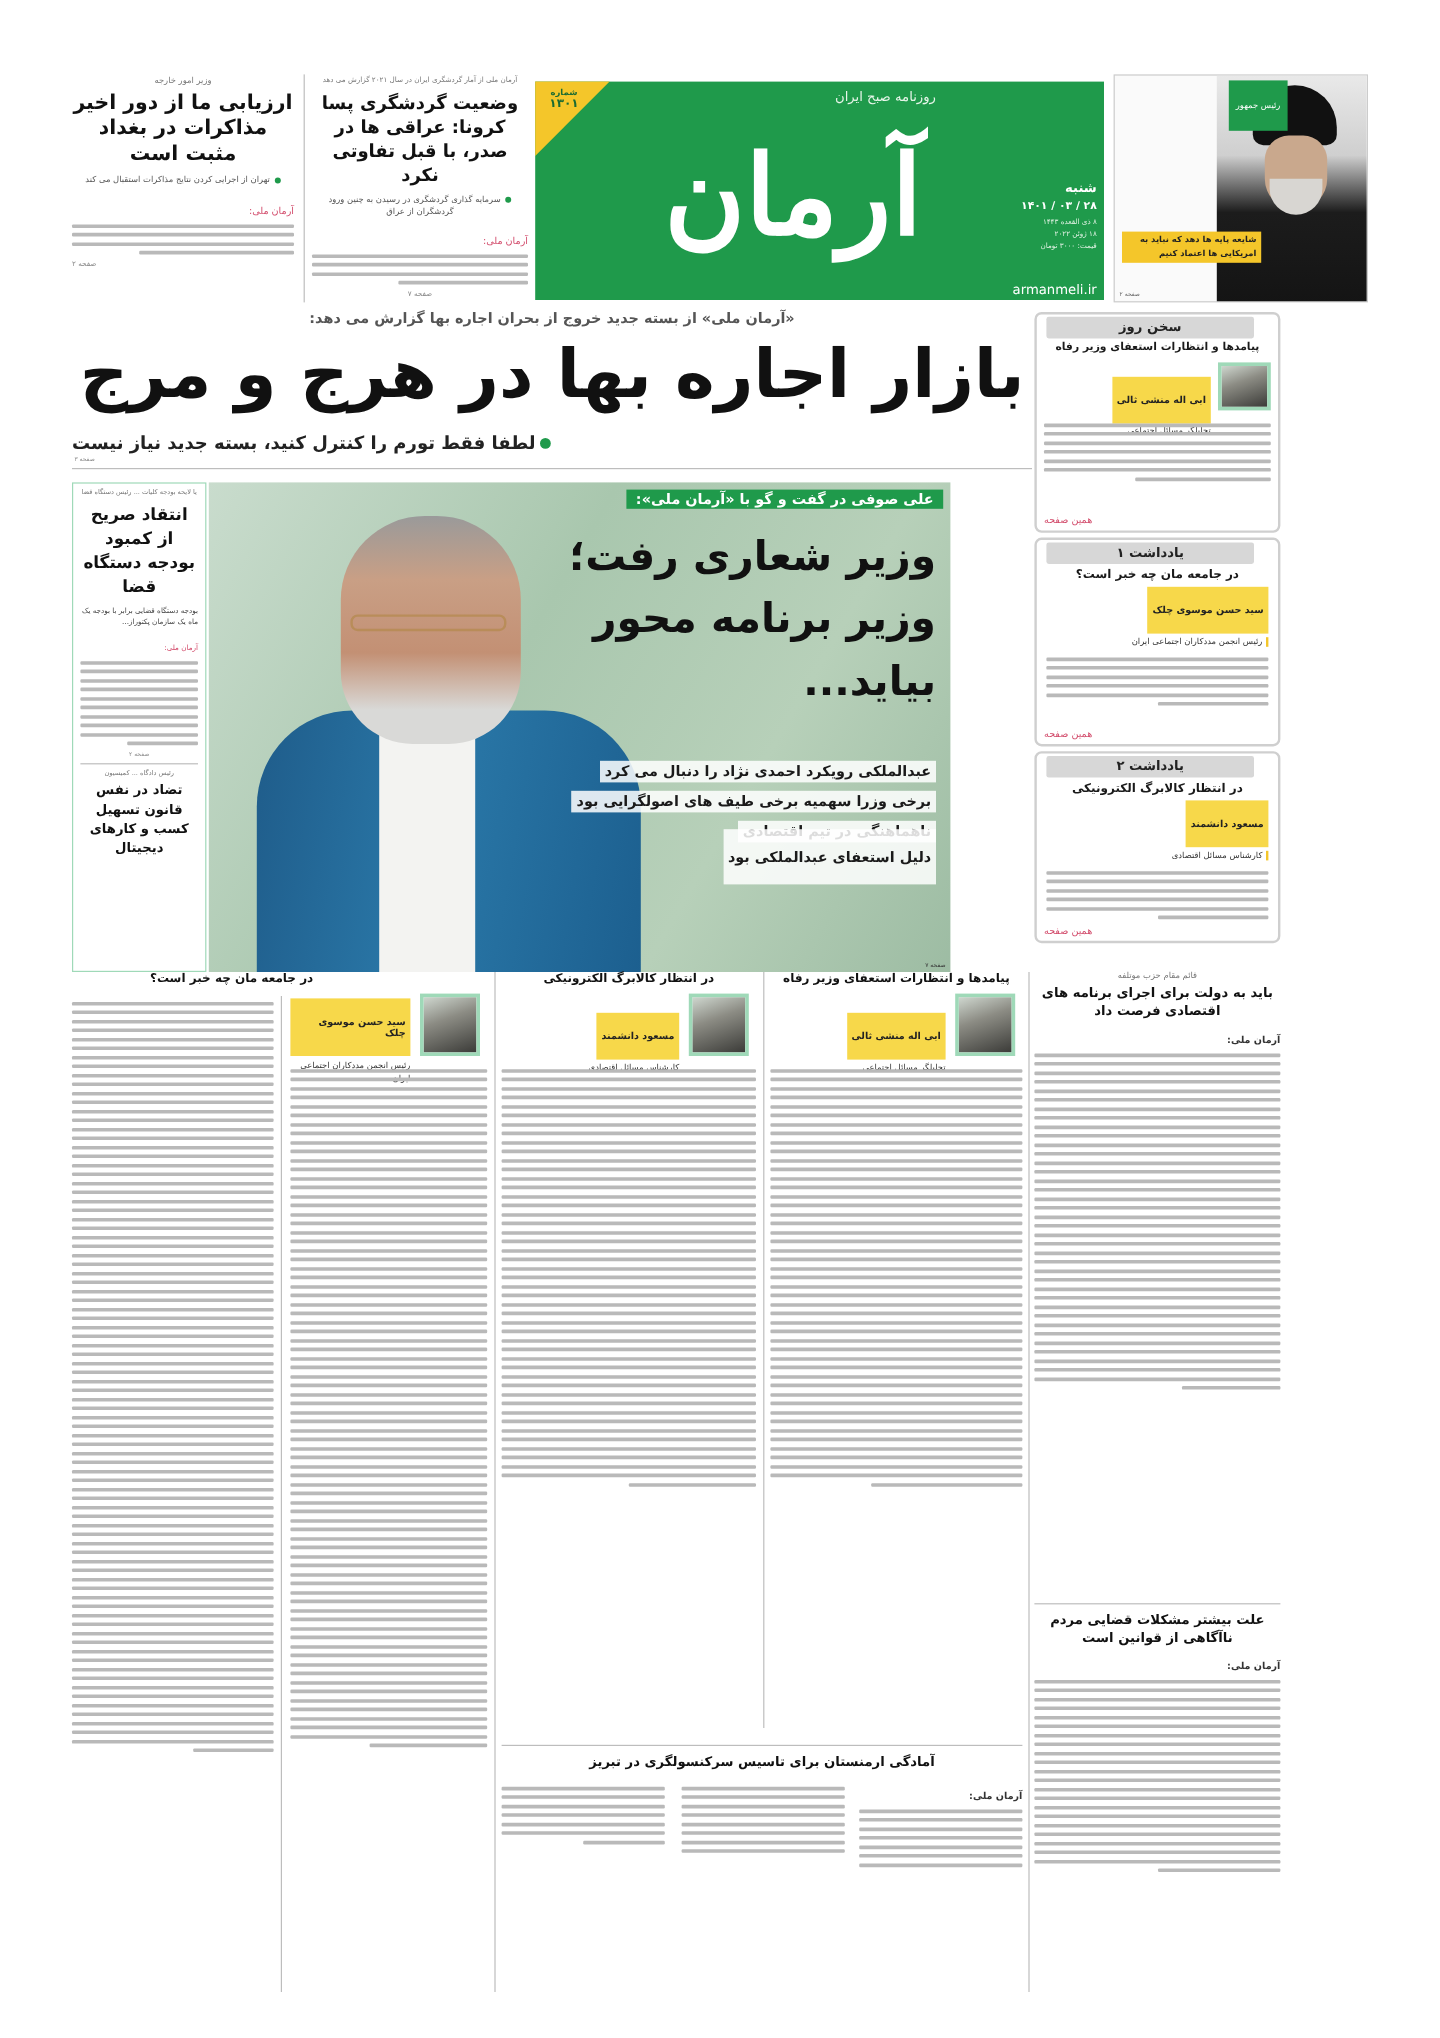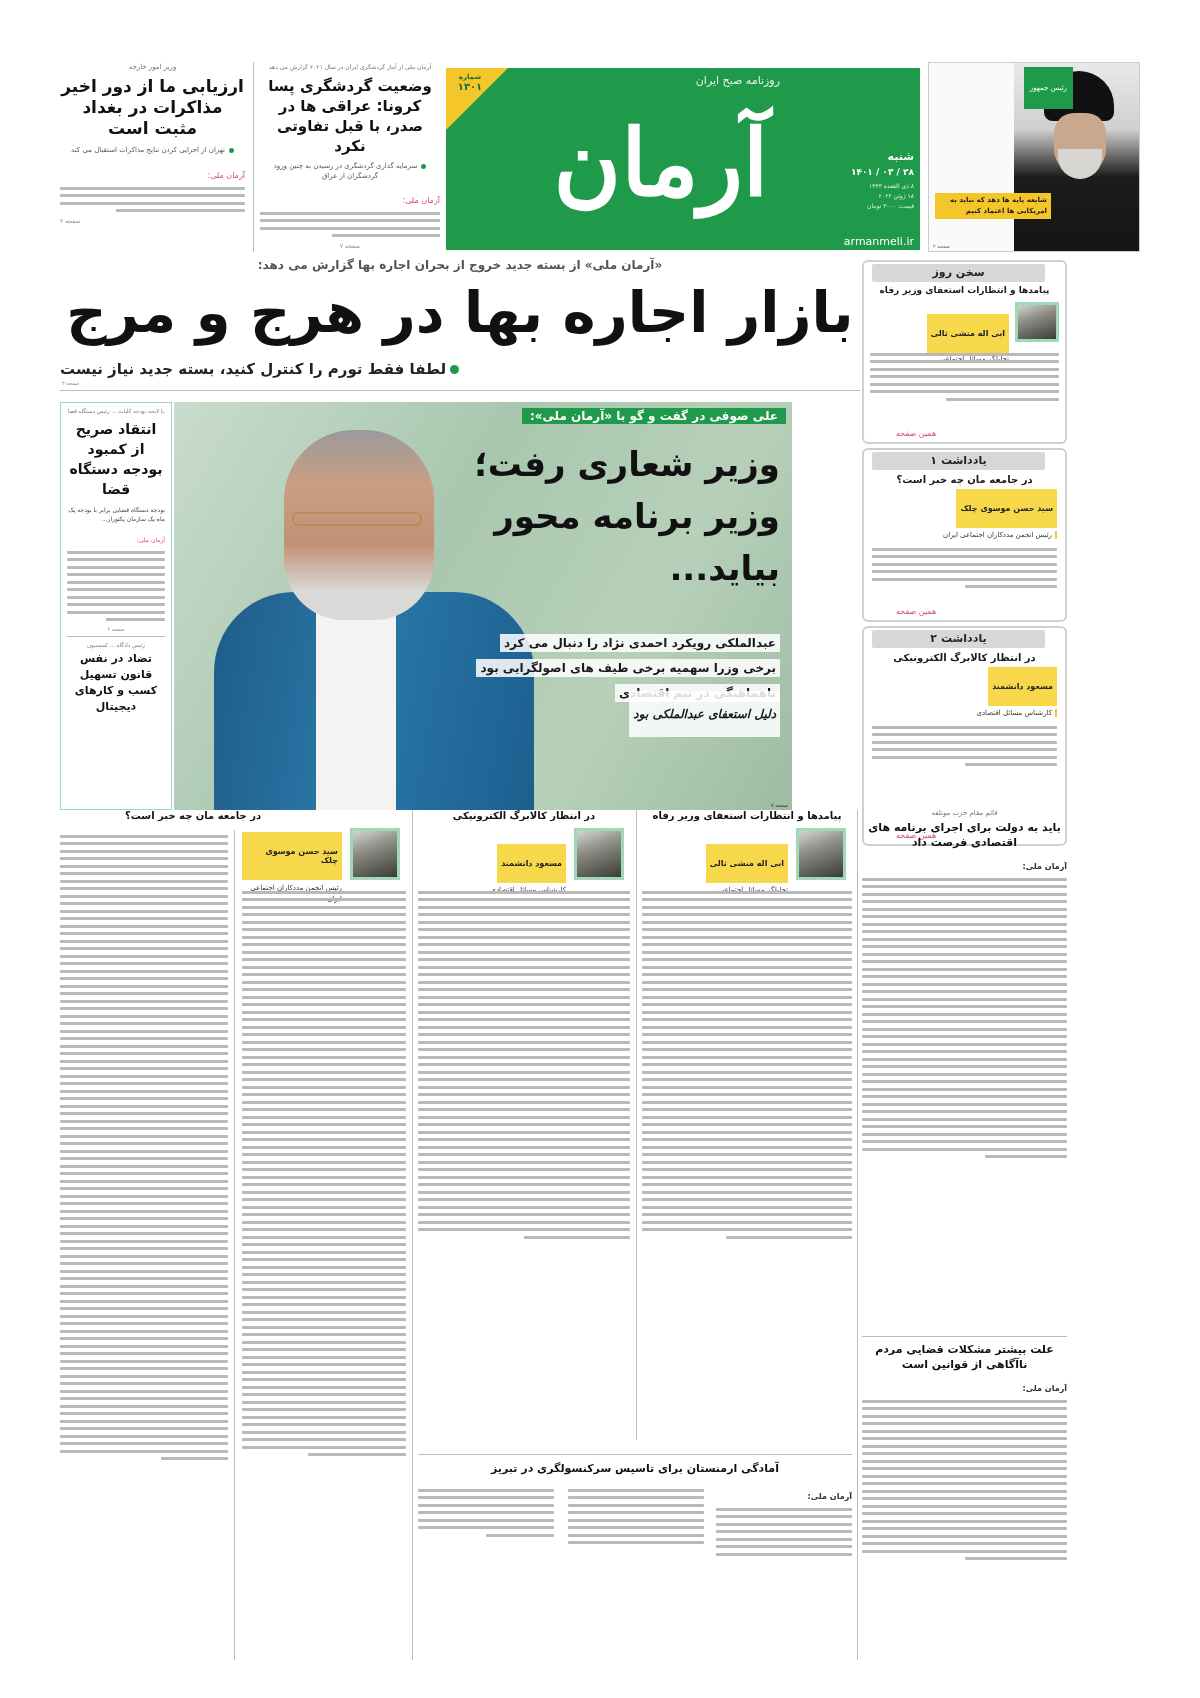--- a/index.html
+++ b/index.html
@@ -5,21 +5,21 @@
   * { box-sizing: border-box; margin: 0; padding: 0; }
   html, body { width: 1200px; height: 1698px; background: #ffffff; overflow: hidden; }
   body { font-family: "DejaVu Sans", sans-serif; color: #1a1a1a; direction: rtl; position: relative; }
   .page { position: absolute; left: 60px; top: 62px; width: 1082px; height: 1600px; }
   .abs { position: absolute; }
   .blurline { height: 3px; background: #b9b9b9; margin: 4.5px 0; border-radius: 1px; }
   .kicker { font-size: 7px; color: #777; text-align: center; line-height: 10px; }
   .hd { font-family: "DejaVu Sans", sans-serif; font-weight: bold; color: #111; text-align: center; }
   .vrule { position: absolute; width: 1px; background: #bdbdbd; }
   .hrule { position: absolute; height: 1px; background: #bdbdbd; }
-  .redlink { color: #d24a6a; font-size: 8px; margin-left: 26px; }
+  .redlink { color: #d24a6a; font-size: 8px; }
   .green-dot { display: inline-block; width: 9px; height: 9px; border-radius: 50%; background: #1f9a4b; vertical-align: middle; margin-left: 4px; }
   .hl { background: #f7d84a; padding: 15px 4px; font-size: 8px; font-weight: bold; color: #222; display: inline-block; }
   .boxhead { background: #d7d7d7; color: #222; font-weight: bold; font-size: 11px; text-align: center; height: 18px; line-height: 18px; border-radius: 2px; }
   .card { border: 2px solid #cfcfcf; border-radius: 6px; background: #fff; }
   .thumb { background: linear-gradient(160deg, #cfd7cf 0%, #8c8c84 40%, #3b3b38 100%); border: 3px solid #9fd9b8; }
 </style>
 </head>
 <body>
 
 <div class="page">
@@ -123,21 +123,21 @@
       <div class="blurline"></div>
         <div class="blurline"></div>
         <div class="blurline"></div>
         <div class="blurline"></div>
         <div class="blurline"></div>
         <div class="blurline" style="width:50%"></div>
     </div>
     <div class="abs redlink" style="left:6px; bottom:4px;">همین صفحه</div>
   </div>
 
-  <div class="abs card" style="left:802px; top:564px; width:205px; height:220px;">
+  <div class="abs card" style="left:802px; top:564px; width:205px; height:160px;">
     <div class="boxhead" style="margin:2px 20px 0 8px;">یادداشت ۲</div>
     <div style="font-size:10px; font-weight:bold; text-align:center; margin-top:4px;">در انتظار کالابرگ الکترونیکی</div>
     <div style="text-align:right; padding-right:8px; margin-top:4px;">
       <div class="hl">مسعود دانشمند</div>
       <div style="font-size:7px; color:#333; margin-top:3px; border-right:2px solid #f4c62a; padding-right:3px;">کارشناس مسائل اقتصادی</div>
     </div>
     <div style="padding:4px 8px 0;">
       <div class="blurline"></div>
         <div class="blurline"></div>
         <div class="blurline"></div>
@@ -158,21 +158,21 @@
     </div>
     <div class="abs" style="right:6px; top:6px; background:#1f9a4b; color:#fff; font-size:12px; font-weight:bold; padding:1px 8px;">علی صوفی در گفت و گو با «آرمان ملی»:</div>
     <div class="abs hd" style="right:12px; top:36px; width:400px; text-align:right; font-size:34px; line-height:52px;">
       <div>وزیر شعاری رفت؛</div>
       <div>وزیر برنامه محور بیاید...</div>
     </div>
     <div class="abs" style="right:12px; top:190px; width:320px; text-align:right;">
       <div style="margin-bottom:6px;margin-top:40px;"><span style="background:rgba(255,255,255,.85); font-size:12px; font-weight:bold; padding:2px 4px;">عبدالملکی رویکرد احمدی نژاد را دنبال می کرد</span></div>
       <div style="margin-bottom:6px;"><span style="background:rgba(255,255,255,.85); font-size:12px; font-weight:bold; padding:2px 4px;">برخی وزرا سهمیه برخی طیف های اصولگرایی بود</span></div>
       <div><span style="background:rgba(255,255,255,.85); font-size:12px; font-weight:bold; padding:2px 4px; line-height:20px;">ناهماهنگی در تیم اقتصادی</span></div>
-      <div><span style="background:rgba(255,255,255,.85); font-size:12px; font-weight:bold; padding:16px 4px; line-height:20px;font-style:italic;">دلیل استعفای عبدالملکی بود</span></div>
+      <div><span style="background:rgba(255,255,255,.85); font-size:12px; font-weight:bold; padding:16px 4px; line-height:20px;">دلیل استعفای عبدالملکی بود</span></div>
     </div>
     <div class="abs" style="right:4px; bottom:2px; font-size:5px; color:#333;">صفحه ۷</div>
   </div>
 
   <div class="abs" style="left:0; top:340px; width:112px; height:408px; border:1px solid #9fd9b8; padding:4px 6px;">
     <div class="kicker" style="font-size:5.5px; line-height:8px;">یا لایحه بودجه کلیات ... رئیس دستگاه قضا</div>
     <div class="hd" style="font-size:14px; line-height:20px; margin-top:4px;">انتقاد صریح از کمبود بودجه دستگاه قضا</div>
     <div style="font-size:6px; line-height:9px; color:#444; margin-top:6px;">بودجه دستگاه قضایی برابر با بودجه یک ماه یک سازمان پکتوراز...</div>
     <div style="margin-top:4px;">
       <span class="redlink" style="font-size:6px;">آرمان ملی:</span>

